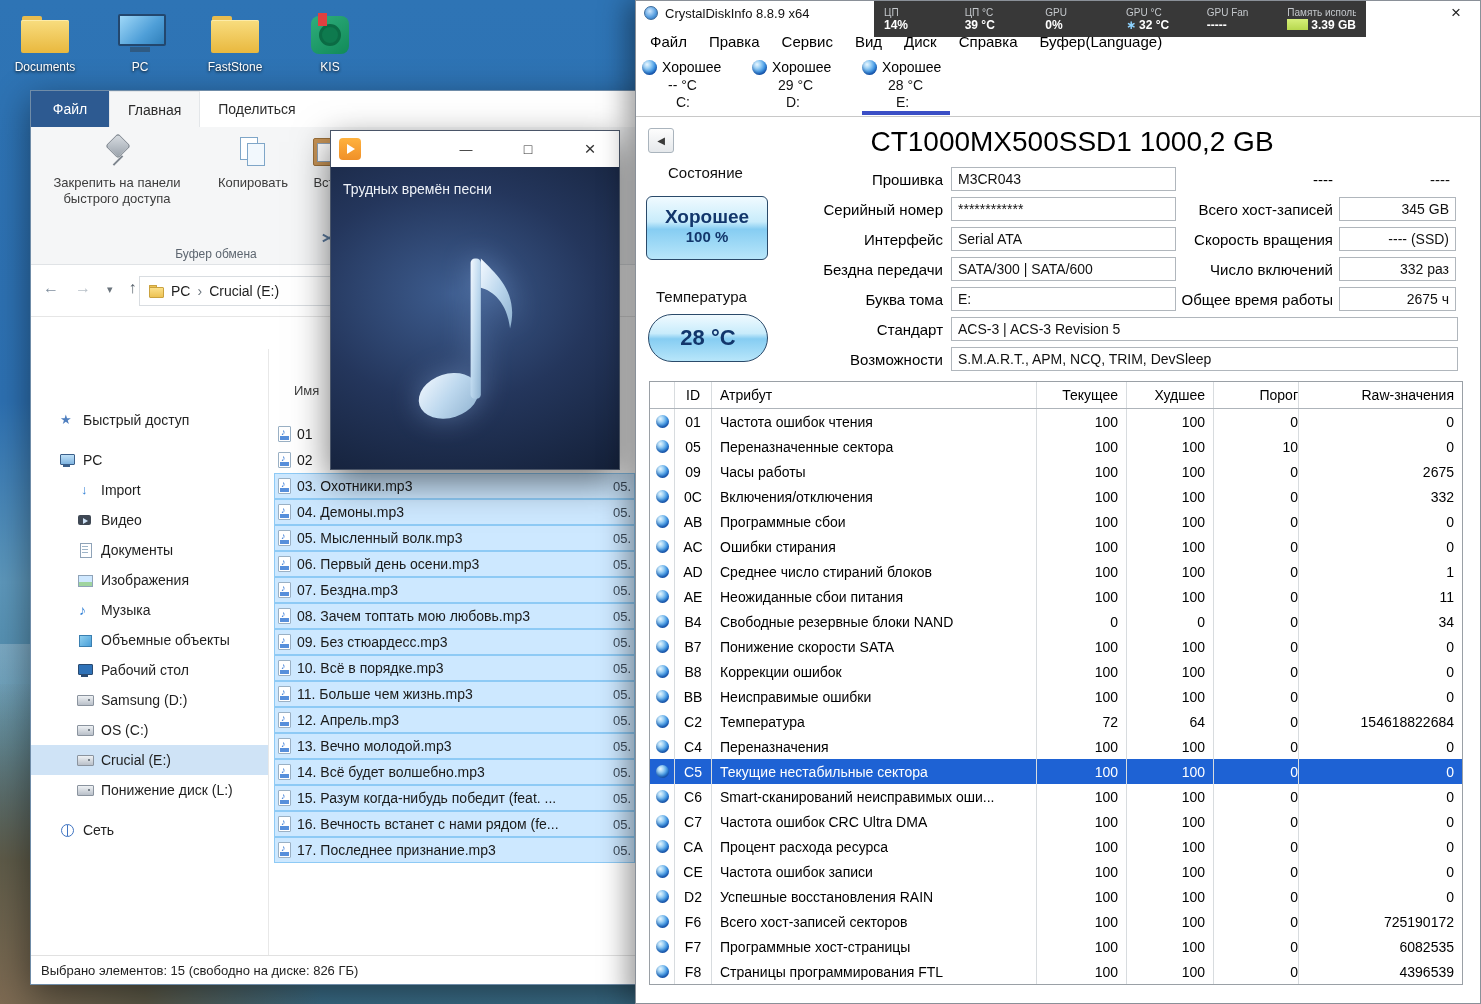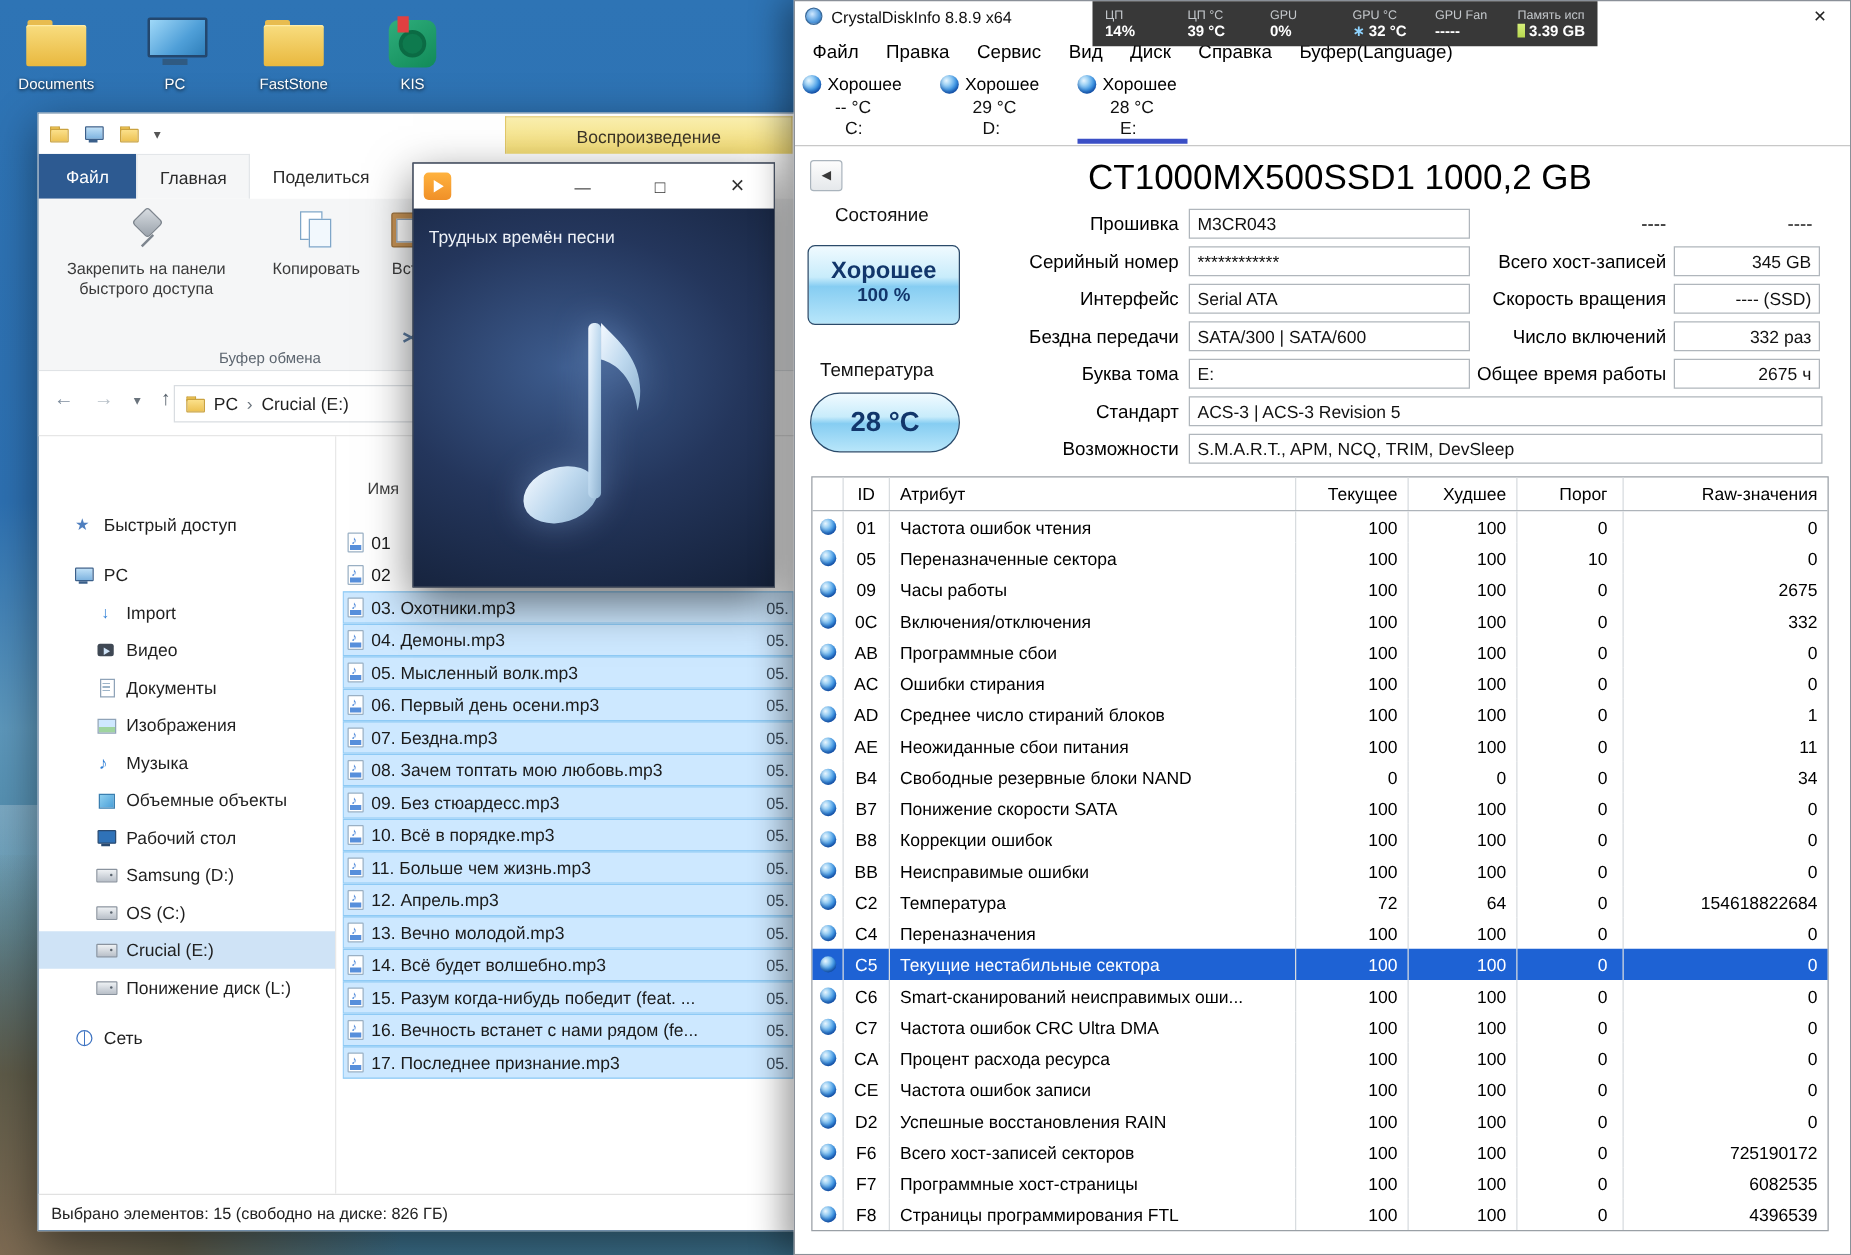--- a/index.html
+++ b/index.html
@@ -140,21 +140,21 @@
   .pl-note { position:absolute; left:50%; top:55%; transform:translate(-50%,-50%); filter:drop-shadow(0 0 14px rgba(160,200,255,.35)); }
 
   
   .cdi { position:absolute; left:635px; top:0; width:846px; height:1004px; background:#fff;
     border:1px solid #8a9098; box-shadow:-8px 0 26px rgba(0,0,0,.4); z-index:3; }
   .cdi-titlebar { height:24px; display:flex; align-items:center; gap:7px; padding:0 8px; font-size:13px; color:#111; }
   .cdi-appicon { width:14px; height:14px; border-radius:50%; flex:none;
     background:radial-gradient(circle at 40% 35%, #cfe8ff, #5aa0e0 55%, #2a6db8 90%); border:1px solid #3a6a9a; }
   .cdi-close { position:absolute; right:8px; top:2px; width:32px; height:20px; display:flex; align-items:center; justify-content:center; color:#222; }
   .cdi-close::before { content:"×"; font-size:17px; }
-  .monitor { position:absolute; left:238px; top:0; width:404px; height:36px; background:rgba(44,44,44,.94);
+  .monitor { position:absolute; left:238px; top:0; width:492px; height:36px; background:rgba(44,44,44,.94);
     display:flex; padding:3px 10px; gap:12px; z-index:5; }
   .mon-col { flex:1; display:flex; flex-direction:column; justify-content:center; min-width:0; }
   .mon-label { font-size:10px; color:#c4c8cc; white-space:nowrap; overflow:hidden; }
   .mon-value { font-size:12px; font-weight:bold; color:#fff; white-space:nowrap; display:flex; align-items:center; gap:3px; }
   .mon-bar { display:none; width:24px; height:11px; background:linear-gradient(#d6ef7a,#b7d84e); }
   .mon-bar.show { display:inline-block; }
   .mon-cold { display:none; color:#8fd4ff; font-weight:bold; }
   .mon-cold.show { display:inline; }
   .mon-cold::before { content:"∗"; }
   .cdi-menubar { position:absolute; top:26px; left:0; right:0; height:28px; display:flex; align-items:center;
@@ -199,21 +199,21 @@
   .smart { position:absolute; left:13px; top:263px; width:814px; border:1px solid #9aa0a6; background:#fff; }
   .sh { display:flex; height:27px; border-bottom:1px solid #aeb4ba; font-size:14px; color:#000; }
   .srow { display:flex; height:25px; font-size:14px; color:#000; }
   .srow.selected { background:#1e62d4; color:#fff; }
   .c { height:100%; display:flex; align-items:center; border-right:1px solid #d8dcdf; overflow:hidden; white-space:nowrap; }
   .c-orb { width:25px; justify-content:center; }
   .c-id { width:37px; justify-content:center; }
   .c-attr { width:325px; padding-left:8px; }
   .c-cur { width:90px; justify-content:flex-end; padding-right:8px; }
   .c-worst { width:87px; justify-content:flex-end; padding-right:8px; }
-  .c-thr { width:85px; justify-content:flex-end; padding-right:12px; }
+  .c-thr { width:85px; justify-content:flex-end; padding-right:0; }
   .c-raw { flex:1; border-right:none; justify-content:flex-end; padding-right:8px; }
 </style>
 </head>
 <body>
 
 <div class="stage">
   <div class="bg-sea"></div>
   <div class="bg-rocks"></div>
 
   <div>
@@ -241,29 +241,20 @@
 
       <div class="desk-icon" style="top: 8px; left: 290px;">
         <div class="dbox">
           <span class="icon-desk-kis"></span>
         </div>
         <div class="desk-label">KIS</div>
       </div>
     </div>
 
   <div class="explorer">
-    <div class="ex-titlebar">
-      <div class="qat">
-        <span class="ticon icon-folder"></span>
-        <span class="ticon icon-computer"></span>
-        <span class="ticon icon-folder"></span>
-        <span class="caret"></span>
-      </div>
-      <div class="context-tab">Воспроизведение</div>
-    </div>
     <div class="ex-tabs">
       <div class="file-btn">Файл</div>
       <div class="tab-strip">
 
           <div class="ex-tab selected">Главная</div>
 
           <div class="ex-tab">Поделиться</div>
         </div>
     </div>
     <div class="ribbon">

